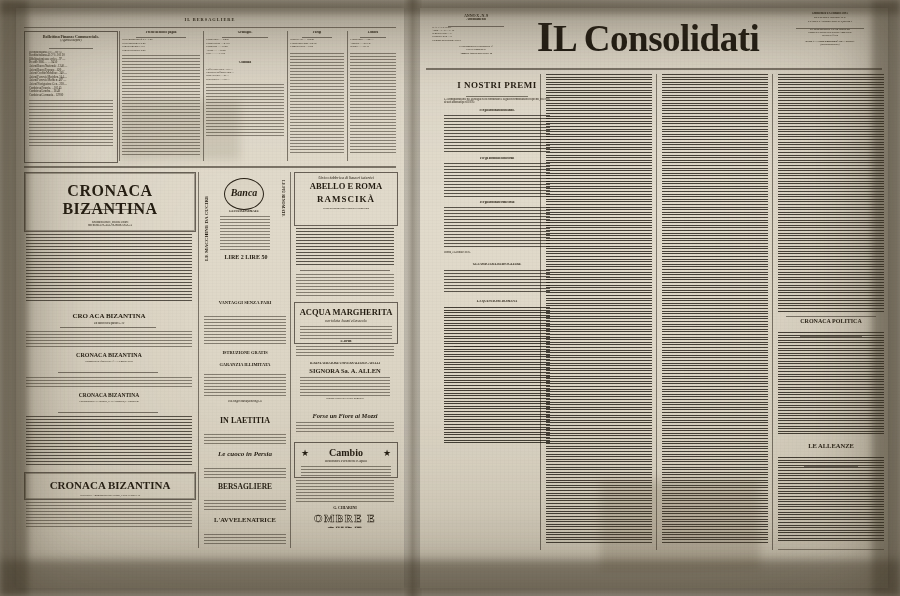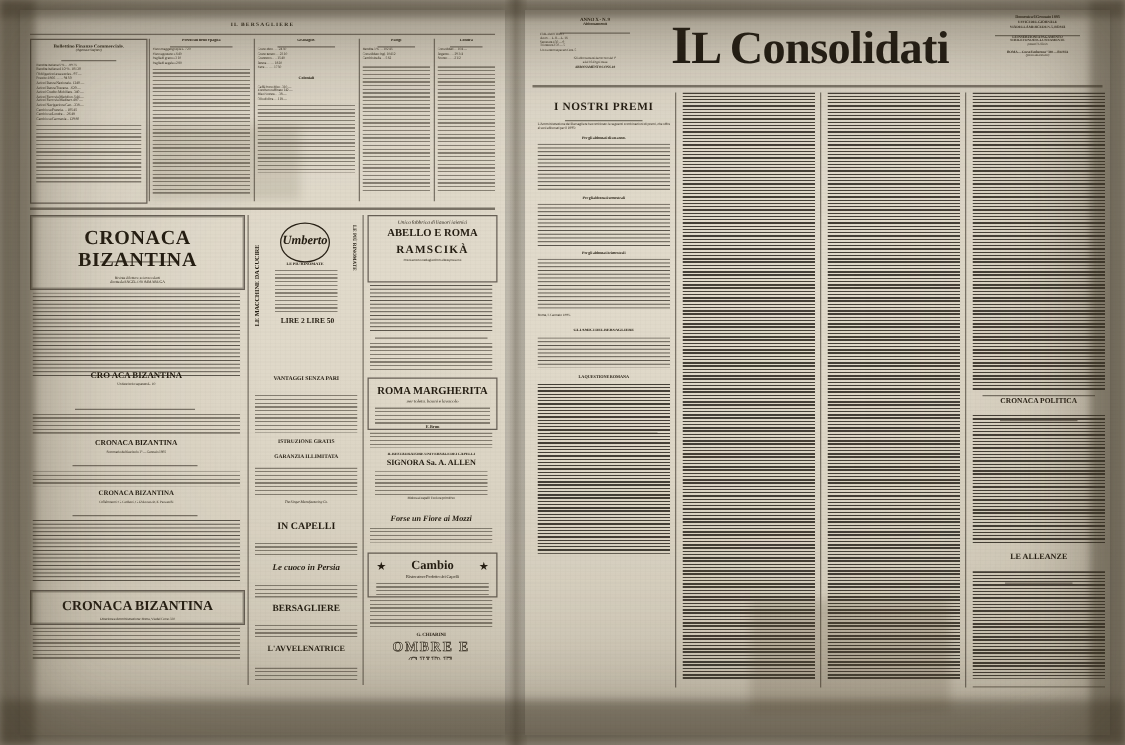--- a/index.html
+++ b/index.html
@@ -249,21 +249,21 @@
     <div class="tiny center" style="margin-top:3px; font-size:3.1px;">Rivista di lettere, scienze ed arti</div>
     <div class="tiny center" style="font-size:3.1px;">diretta da ANGELO SOMMARUGA</div>
     <div class="rule hrule" style="left:55px; top:36px; width:60px;"></div>
 
   </div>
 
   <div class="col" style="left:26px; top:234px; width:166px; height:70px;">
     <div class="lines" style="height:68px;"></div>
   </div>
 
-  <div class="col" style="left:26px; top:296px; width:166px; height:16px;">
+  <div class="col" style="left:26px; top:312px; width:166px; height:16px;">
     <div class="adtitle" style="font-size:7px;">CRO ACA BIZANTINA</div>
     <div class="tiny center" style="font-size:3px; margin-top:2px;">Un fascicolo separato L. 10</div>
   </div>
   <div class="rule hrule" style="left:60px; top:327px; width:96px;"></div>
 
   <div class="col" style="left:26px; top:331px; width:166px; height:18px;">
     <div class="lines-lite" style="height:16px;"></div>
   </div>
 
   <div class="col" style="left:26px; top:352px; width:166px; height:18px;">
@@ -297,21 +297,21 @@
   <div class="col" style="left:26px; top:532px; width:166px; height:12px;">
     <div class="tiny" style="font-size:3.2px; font-style:italic;"></div>
   </div>
 
   <div class="rule vrule" style="left:198px; top:172px; height:376px;"></div>
 
   <div class="col" style="left:204px; top:176px; width:82px; height:120px;">
     <div style="position:absolute; left:0; top:4px; width:14px; height:96px; writing-mode:vertical-rl; transform:rotate(180deg);
                 font-size:5px; font-weight:bold; color:#241d12; text-align:center;">LE MACCHINE DA CUCIRE</div>
     <div class="oval" style="position:absolute; left:20px; top:2px; width:38px; height:30px; background:#ded7c7;">
-      <div class="script" style="font-size:10px; margin-top:8px;">Umberto</div>
+      <div class="script" style="font-size:10px; margin-top:8px;">Banca</div>
     </div>
     <div class="tiny center" style="position:absolute; left:18px; top:34px; width:44px; font-size:3.4px; font-weight:bold;">LE PIÙ RINOMATE</div>
     <div style="position:absolute; right:0; top:4px; width:14px; writing-mode:vertical-rl;
                 font-size:4px; font-weight:bold; color:#241d12;">LE PIÙ RINOMATE</div>
     <div class="lines-lite" style="position:absolute; left:16px; top:40px; width:50px; height:34px;"></div>
     <div class="adtitle" style="position:absolute; left:16px; top:78px; width:52px; font-size:6px;">LIRE 2 LIRE 50</div>
   </div>
 
   <div class="col" style="left:204px; top:300px; width:82px; height:14px;">
     <div class="adtitle" style="font-size:4.6px;">VANTAGGI SENZA PARI</div>
@@ -326,21 +326,21 @@
     <div class="adtitle" style="font-size:4.4px;">GARANZIA ILLIMITATA</div>
   </div>
   <div class="col" style="left:204px; top:374px; width:82px; height:24px;">
     <div class="lines-lite" style="height:22px;"></div>
   </div>
   <div class="col" style="left:204px; top:400px; width:82px; height:10px;">
     <div class="tiny center" style="font-size:3px; font-style:italic;">The Singer Manufacturing Co.</div>
   </div>
 
   <div class="col" style="left:204px; top:414px; width:82px; height:18px;">
-    <div class="adtitle" style="font-size:8px; margin-top:2px;">IN CAPELLI</div>
+    <div class="adtitle" style="font-size:8px; margin-top:2px;">IN LAETITIA</div>
   </div>
   <div class="col" style="left:204px; top:434px; width:82px; height:12px;">
     <div class="lines-lite" style="height:10px;"></div>
   </div>
   <div class="col" style="left:204px; top:450px; width:82px; height:16px;">
     <div class="adtitle" style="font-size:7px; font-style:italic;">Le cuoco in Persia</div>
   </div>
   <div class="col" style="left:204px; top:468px; width:82px; height:12px;">
     <div class="lines-lite" style="height:10px;"></div>
   </div>
@@ -372,21 +372,21 @@
 
   <div class="col" style="left:296px; top:228px; width:98px; height:40px;">
     <div class="lines" style="height:38px;"></div>
   </div>
   <div class="rule hrule" style="left:300px; top:270px; width:90px;"></div>
   <div class="col" style="left:296px; top:274px; width:98px; height:26px;">
     <div class="lines-lite" style="height:24px;"></div>
   </div>
 
   <div class="box" style="left:294px; top:302px; width:102px; height:40px;">
-    <div class="adtitle" style="font-size:8.5px; margin-top:4px;">ROMA MARGHERITA</div>
+    <div class="adtitle" style="font-size:8.5px; margin-top:4px;">ACQUA MARGHERITA</div>
     <div class="tiny center" style="font-size:4px; font-style:italic; margin-top:2px;">per toleta, bagni e lavacolo</div>
     <div class="lines-lite" style="height:14px; margin:4px 5px 0 5px;"></div>
     <div class="tiny center" style="font-size:3.4px; font-weight:bold;">E. Brun</div>
   </div>
 
   <div class="col" style="left:296px; top:346px; width:98px; height:14px;">
     <div class="lines-lite" style="height:12px;"></div>
   </div>
 
   <div class="col" style="left:294px; top:362px; width:102px; height:46px;">
@@ -465,21 +465,21 @@
     <div class="tiny center" style="font-size:2.8px; font-weight:bold; margin-top:2px;">ROMA — Corso Umberto n° 330 — ROMA</div>
     <div class="tiny center" style="font-size:2.6px; font-style:italic;">(presso da annunzi)</div>
   </div>
 
   <div class="rule hrule" style="left:426px; top:68px; width:456px; height:2px;"></div>
 
   <div class="rule vrule" style="left:540px; top:74px; height:476px;"></div>
   <div class="rule vrule" style="left:656px; top:74px; height:476px;"></div>
   <div class="rule vrule" style="left:772px; top:74px; height:476px;"></div>
 
-  <div class="col" style="left:430px; top:74px; width:106px; height:476px;">
+  <div class="col" style="left:444px; top:74px; width:106px; height:476px;">
     <div class="hd" style="font-size:9px; margin-top:6px; letter-spacing:0.5px;">I NOSTRI PREMI</div>
     <div class="rule hrule" style="left:22px; top:22px; width:62px;"></div>
     <div class="tiny" style="margin-top:8px; font-size:3px;">L'Amministrazione del Bersagliere ha combinato le seguenti combinazioni di premi, che offre ai suoi abbonati per il 1895:</div>
     <div class="tiny center" style="font-weight:bold; margin-top:4px; font-size:3.2px;">Per gli abbonati di un anno.</div>
     <div class="lines" style="height:38px; margin-top:3px;"></div>
     <div class="tiny center" style="font-weight:bold; margin-top:4px; font-size:3.2px;">Per gli abbonati semestrali</div>
     <div class="lines" style="height:34px; margin-top:3px;"></div>
     <div class="tiny center" style="font-weight:bold; margin-top:4px; font-size:3.2px;">Per gli abbonati trimestrali</div>
     <div class="lines" style="height:40px; margin-top:3px;"></div>
     <div class="tiny" style="margin-top:4px; font-size:3px; text-align:left;">Roma, 5 Gennaio 1895.</div>

